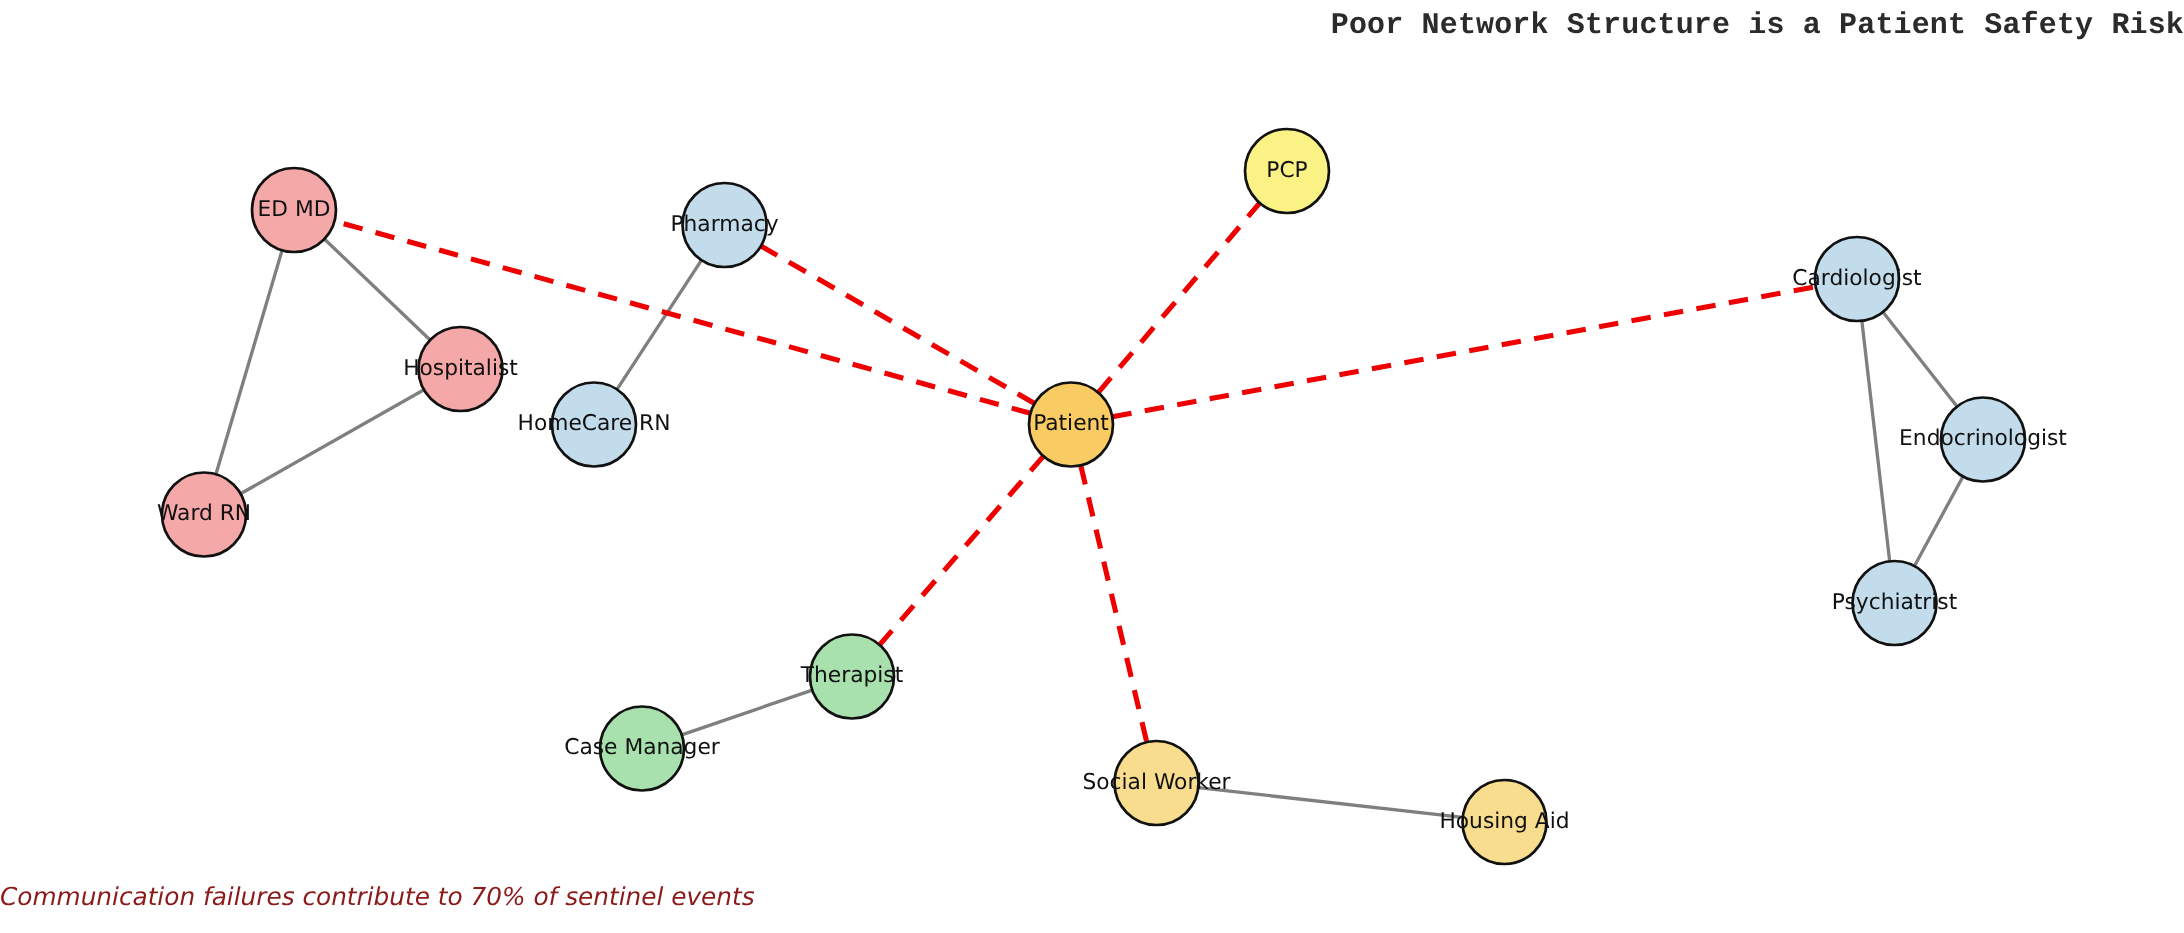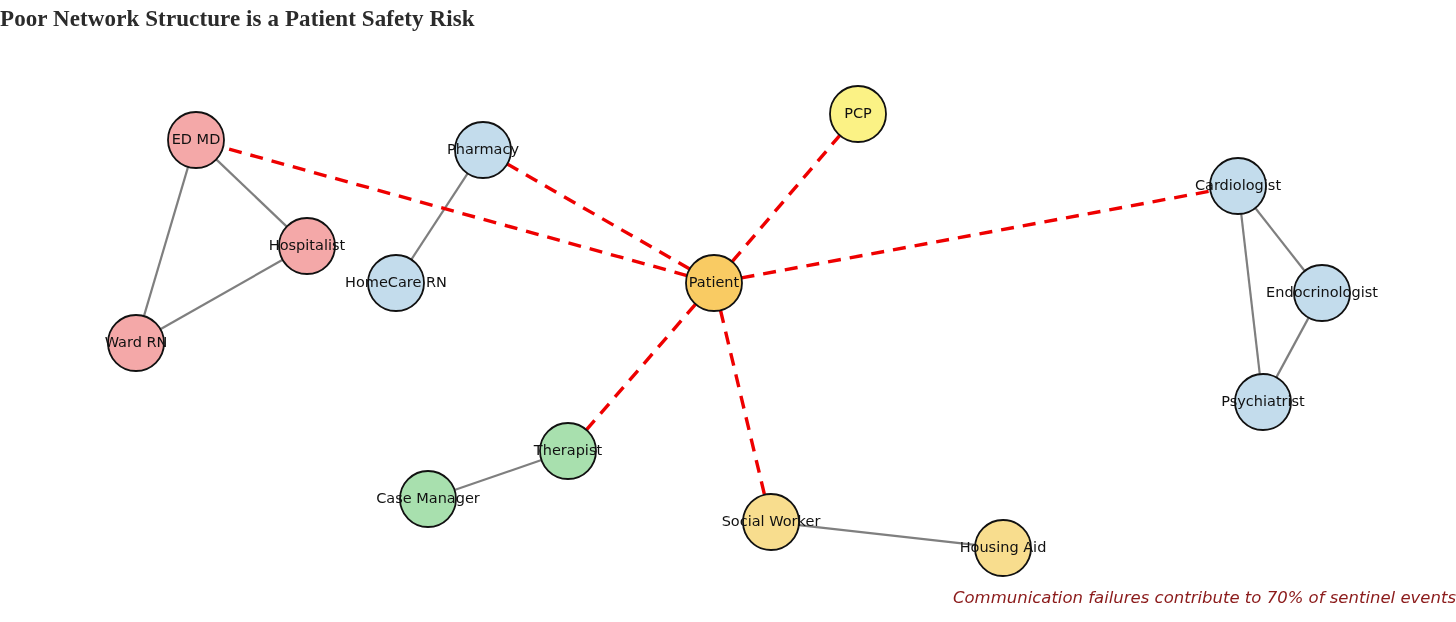--- a/index.html
+++ b/index.html
@@ -17,33 +17,33 @@
     position: relative;
     width: 1456px;
     height: 622px;
     background: #ffffff;
   }
   #chart-title {
     position: absolute;
     left: 0;
     top: 6px;
     width: 1456px;
-    text-align: left;
-    font-family: Liberation Serif, serif;
-    font-size: 23px;
+    text-align: right;
+    font-family: Liberation Mono, monospace;
+    font-size: 20px;
     font-weight: bold;
     color: #2b2b2b;
     letter-spacing: 0.1px;
   }
   #chart-caption {
     position: absolute;
     left: 0;
     top: 588px;
     width: 1456px;
-    text-align: right;
+    text-align: left;
     font-family: "DejaVu Sans", sans-serif;
     font-style: italic;
     font-size: 16.5px;
     color: #8b1a1a;
   }
   #graph-svg {
     position: absolute;
     left: 0;
     top: 0;
     width: 1456px;

